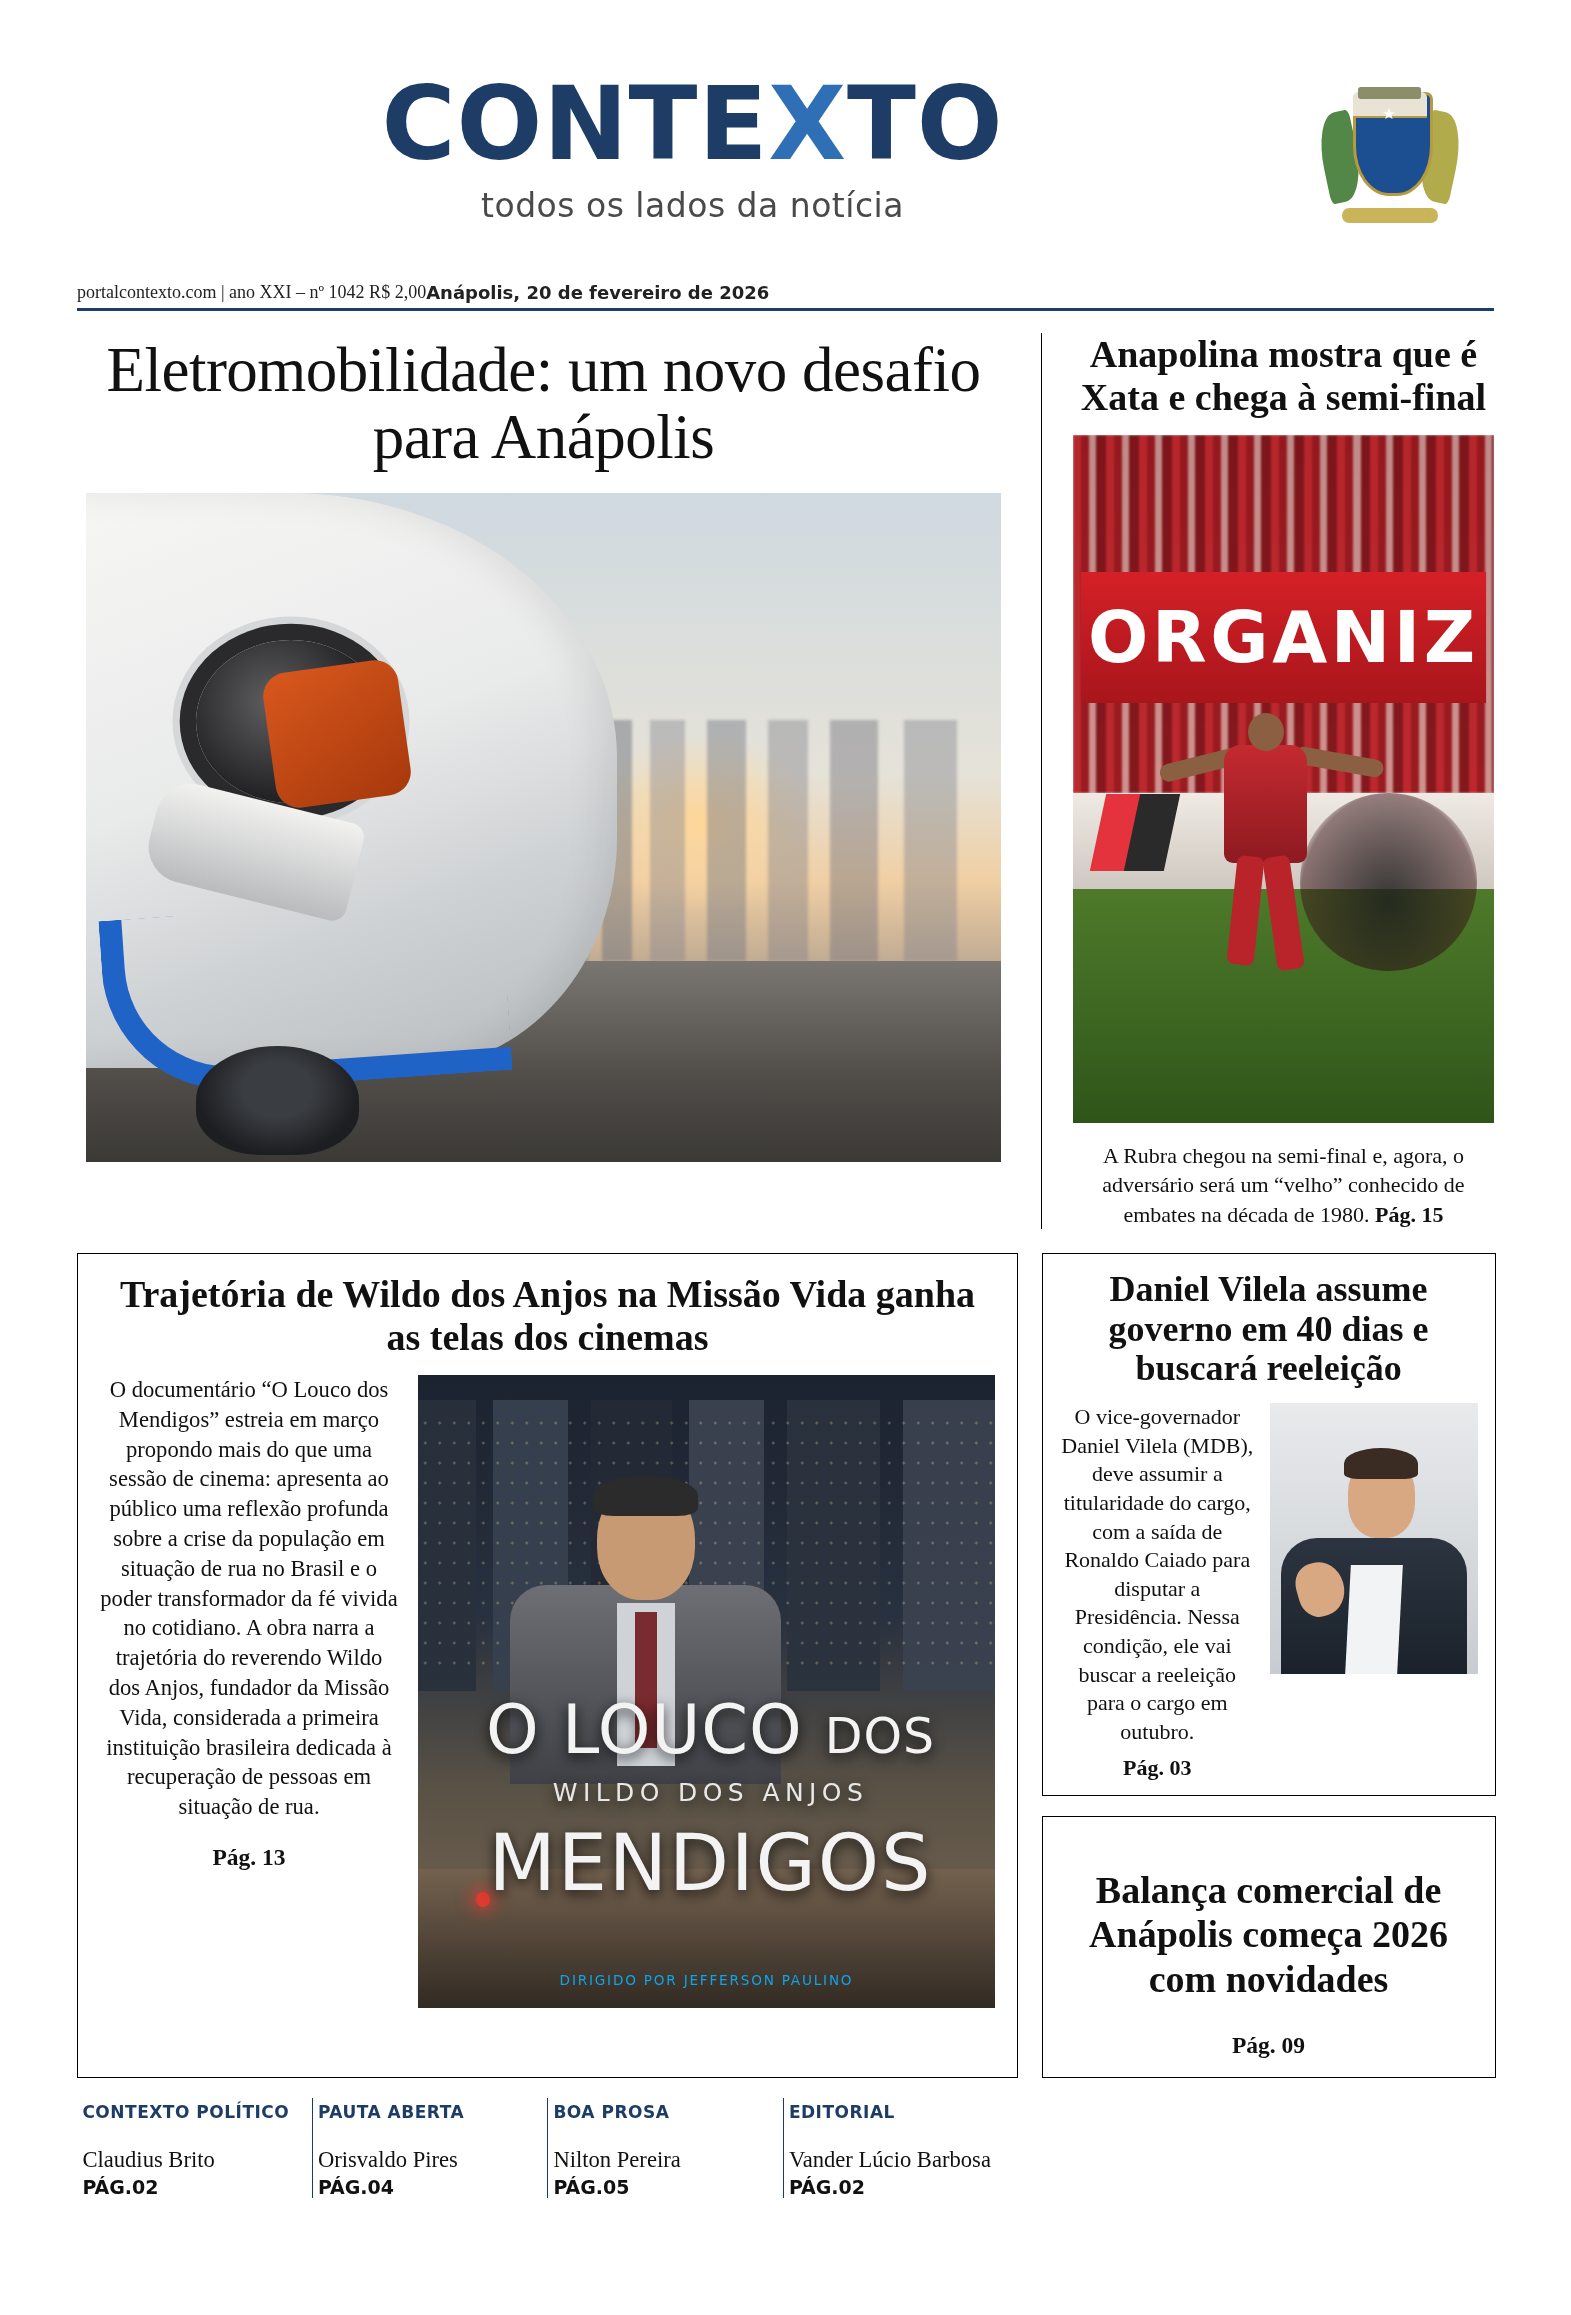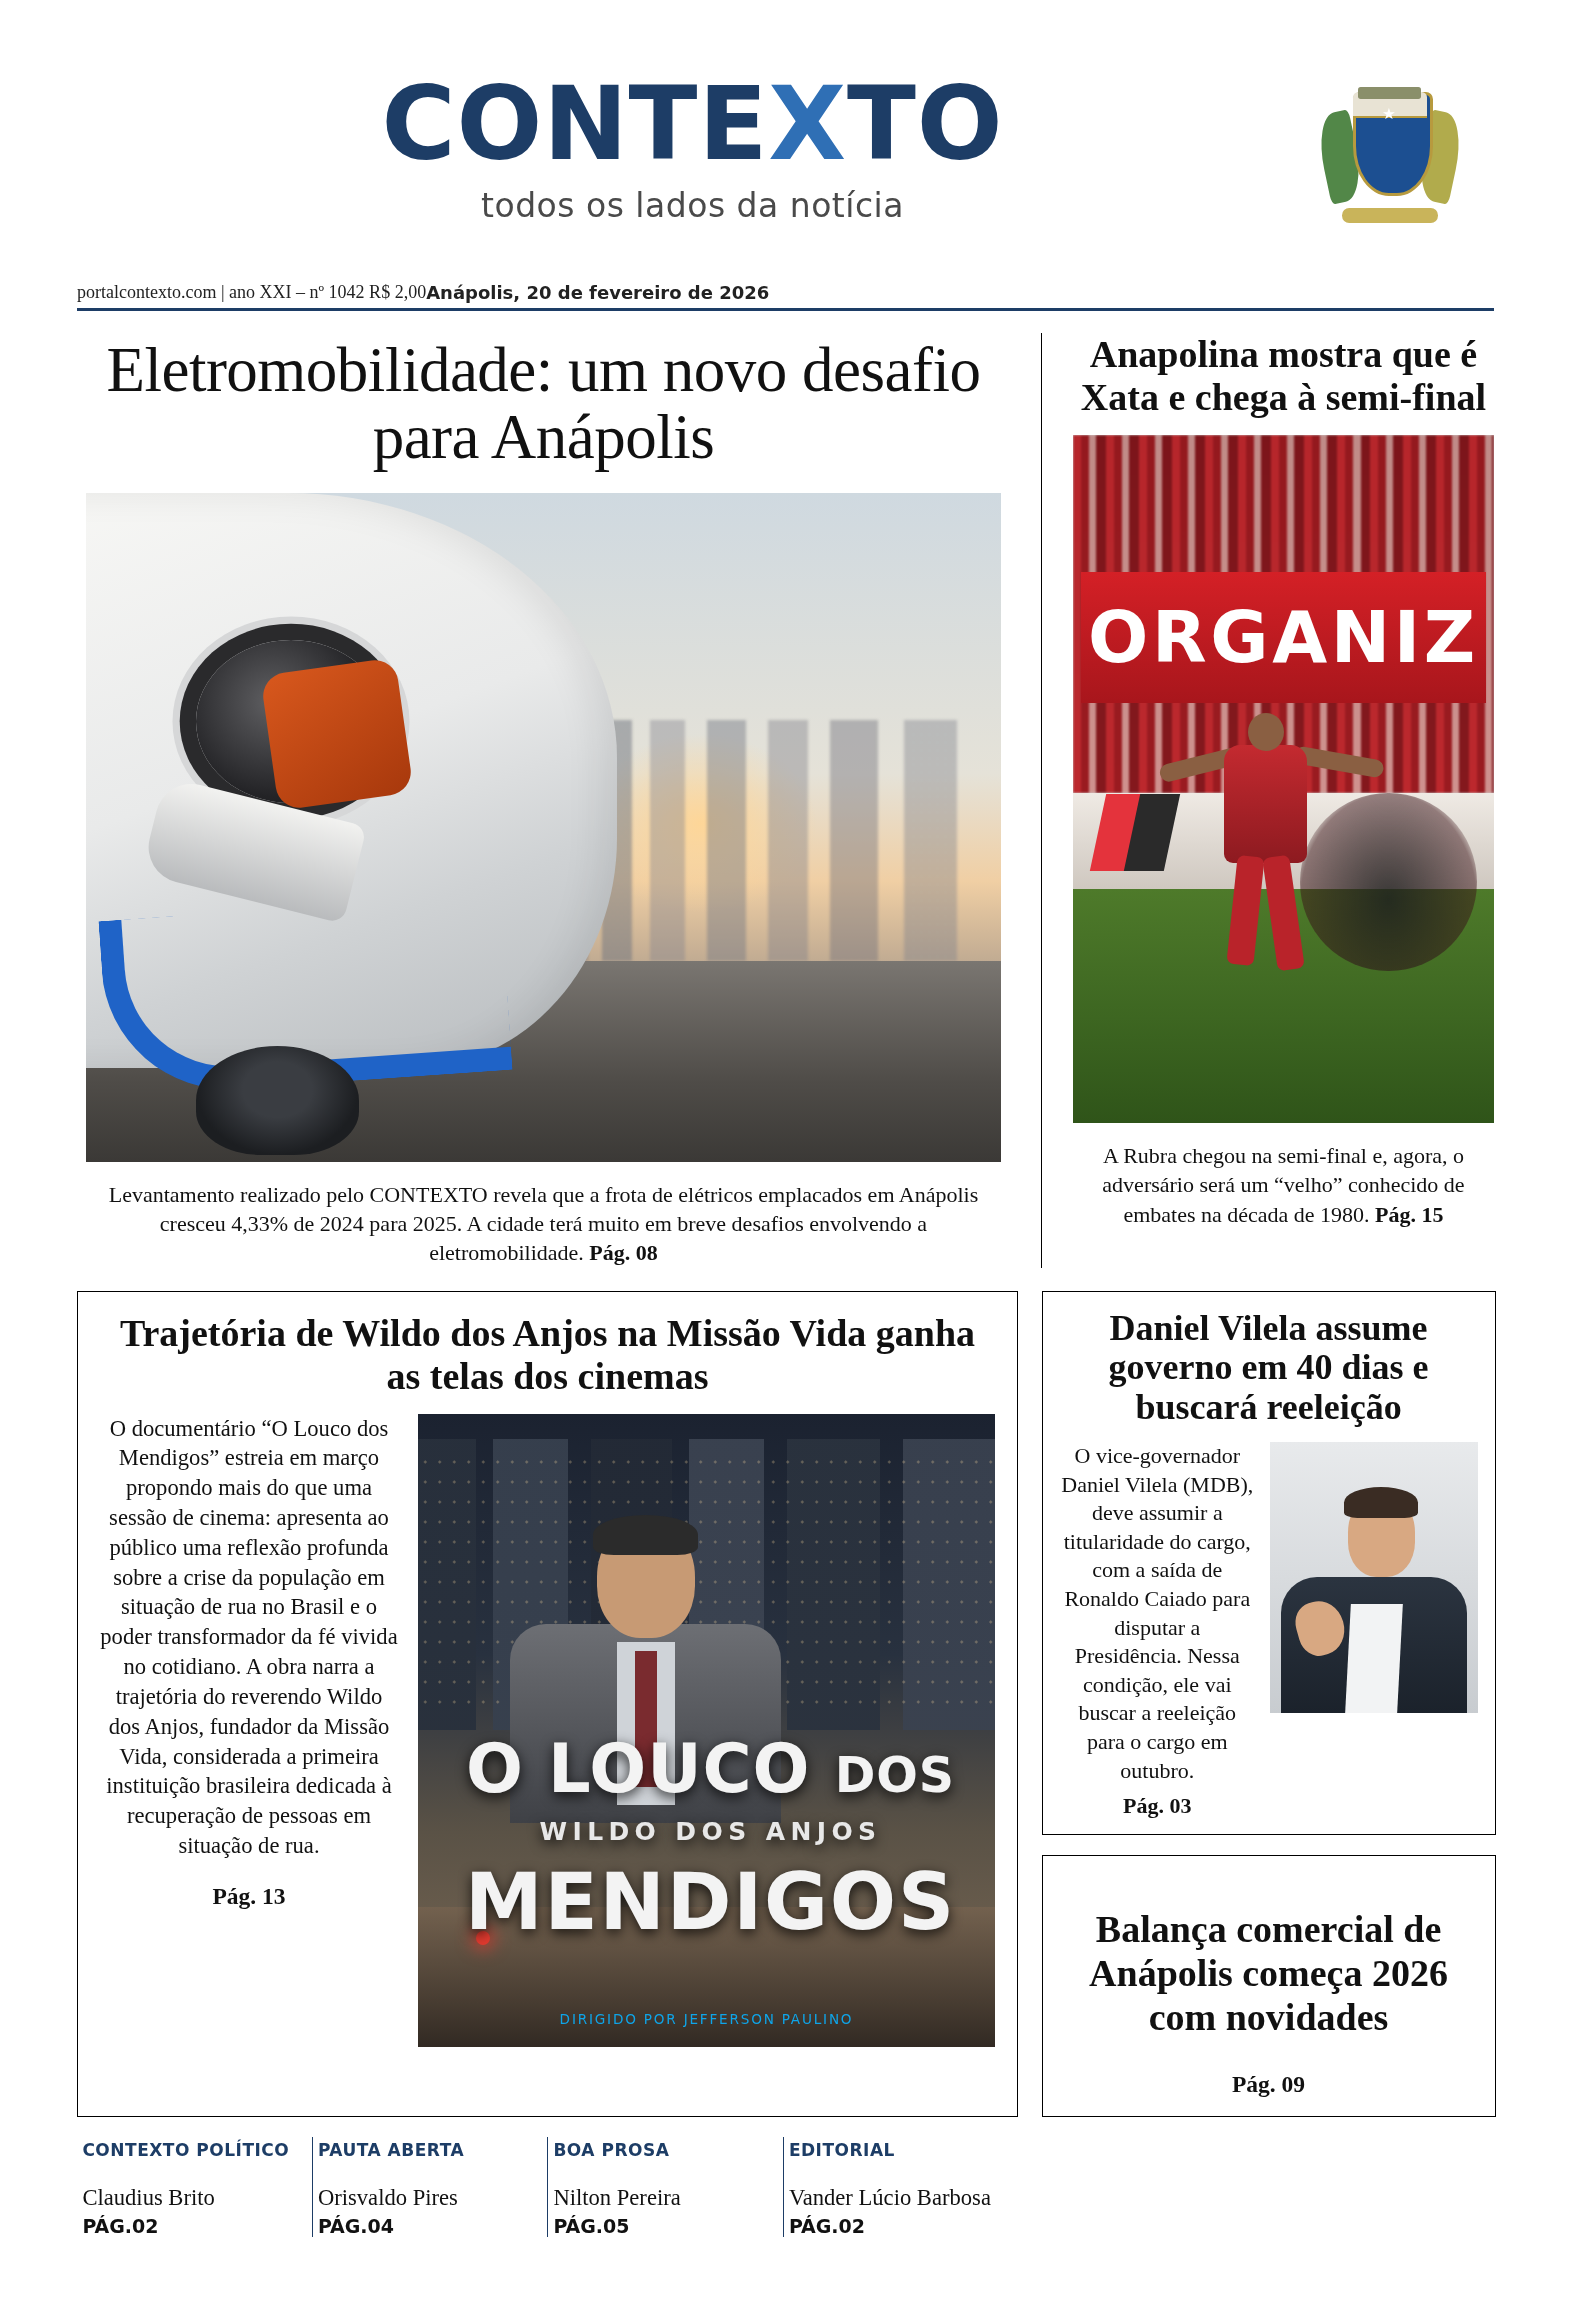--- a/index.html
+++ b/index.html
@@ -417,21 +417,21 @@
     background: #c79a74; border-radius: 48% 48% 44% 44%;
   }
   .poster-man .hair {
     position:absolute; left: 83px; top: 0px; width: 105px; height: 40px;
     background: #2b2b2b; border-radius: 50% 50% 20% 20%;
   }
   .poster-title {
     position: absolute; left: 8px; right: 0; top: 50%;
     text-align: center;
     font-family: "DejaVu Sans", sans-serif;
-    font-weight: 700;
+    font-weight: 400;
     color: #f3f3f3;
     text-shadow: 0 3.6px 12.7px rgba(0,0,0,.8);
   }
   .poster-l1 { font-size: 67px; letter-spacing: 0.9px; }
   .poster-l1 .small { font-size: 49px; }
   .poster-l2 { font-size: 25px; letter-spacing: 5.4px; margin-top: 9px; color:#e8e8e8; }
   .poster-l3 { font-size: 78px; letter-spacing: 1.8px; margin-top: 11px; }
   .poster-credit {
     position: absolute; left: 0; right: 0; bottom: 20px;
     text-align: center;
@@ -595,24 +595,20 @@
         <div class="ev-sky"></div>
         <div class="ev-sun"></div>
         <div class="ev-city"></div>
         <div class="ev-road"></div>
         <div class="ev-car"></div>
         <div class="ev-port"></div>
         <div class="ev-plug"></div>
         <div class="ev-handle"></div>
         <div class="ev-cable"></div>
         <div class="ev-wheel"></div>
-      </div>
-      <div class="caption">
-        <span>Levantamento realizado pelo CONTEXTO revela que a frota de elétricos emplacados em Anápolis cresceu 4,33% de 2024 para 2025. A cidade terá muito em breve desafios envolvendo a eletromobilidade.</span>
-        <b>Pág. 08</b>
       </div>
     </div>
 
     <div class="col-side">
       <h2 class="side-head">Anapolina mostra que é Xata e chega à semi-final</h2>
       <div class="photo side-photo">
         <div class="fb-crowd"></div>
         <div class="fb-banner">ORGANIZ</div>
         <div class="fb-wall">
           <div class="fb-wall-mark"></div>

